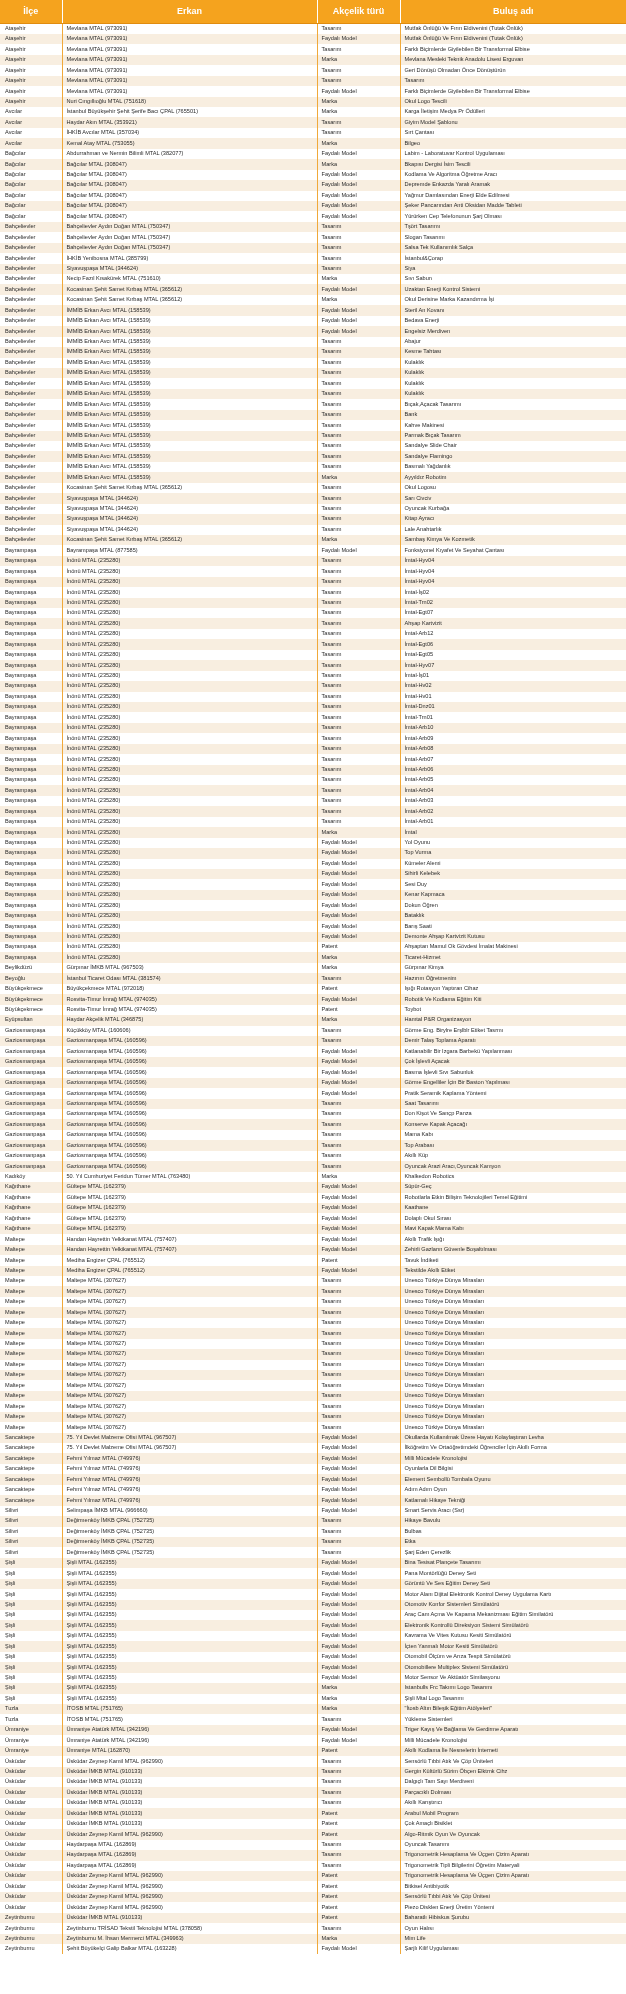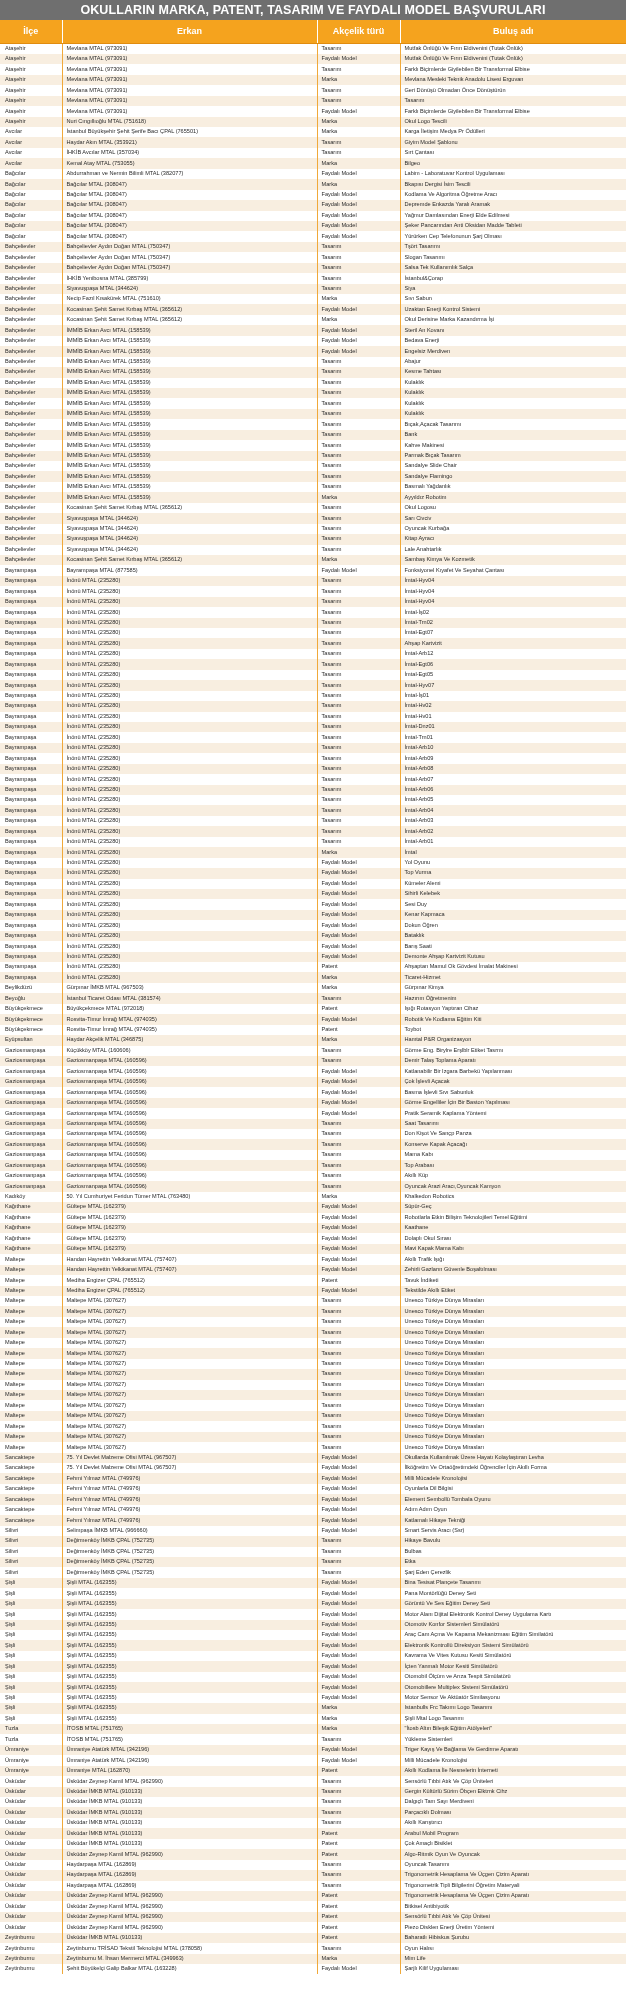--- a/index.html
+++ b/index.html
@@ -85,23 +85,20 @@
   tbody td.col-ilce  { padding-left: 5px; }
   tbody td.col-okul  { padding-left: 4px; }
   tbody td.col-tur   { padding-left: 4px; }
   tbody td.col-bulus { padding-left: 4px; }
 </style>
 </head>
 <body>
 
 <div id="page">
 
-  <div class="title-bar">
-    <span class="title-text">OKULLARIN MARKA, PATENT, TASARIM VE FAYDALI MODEL BAŞVURULARI</span>
-  </div>
 
   <table class="grid">
     <colgroup>
       <col class="c-ilce">
         <col class="c-okul">
         <col class="c-tur">
         <col class="c-bulus">
     </colgroup>
     <thead>
       <tr>

